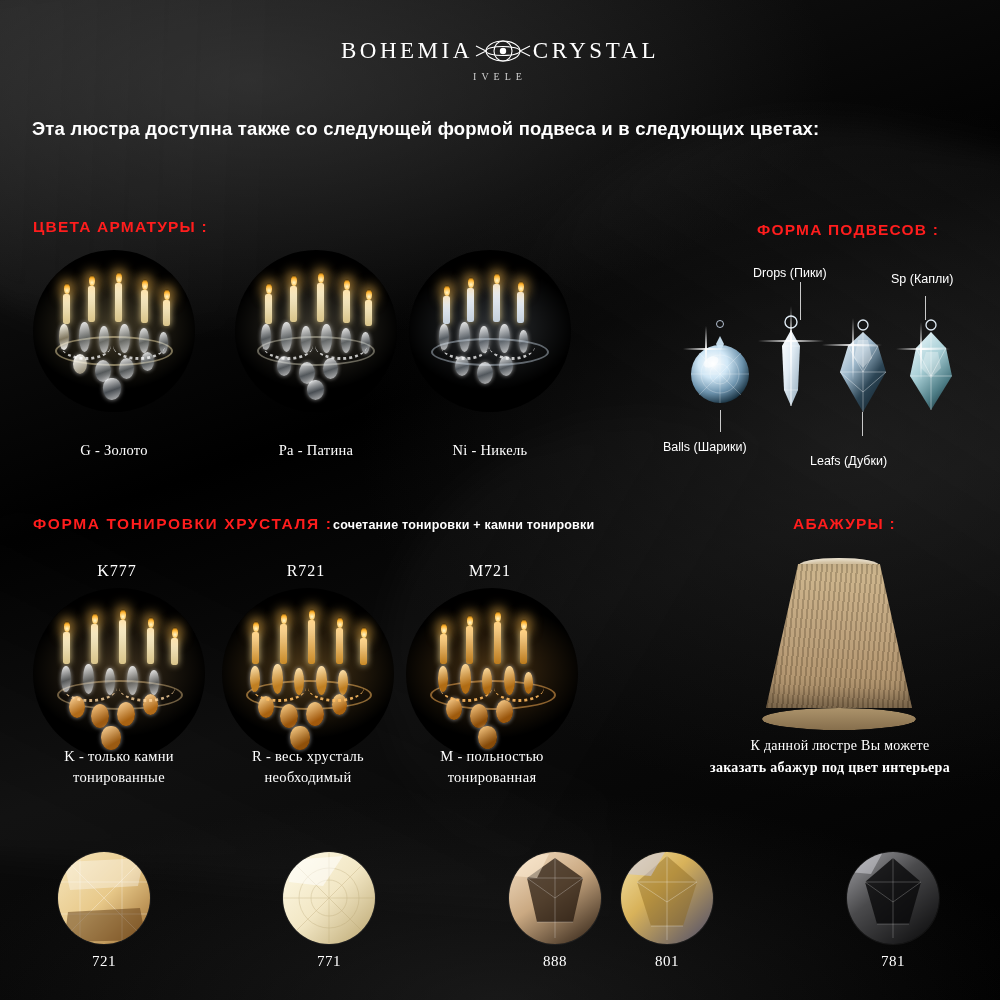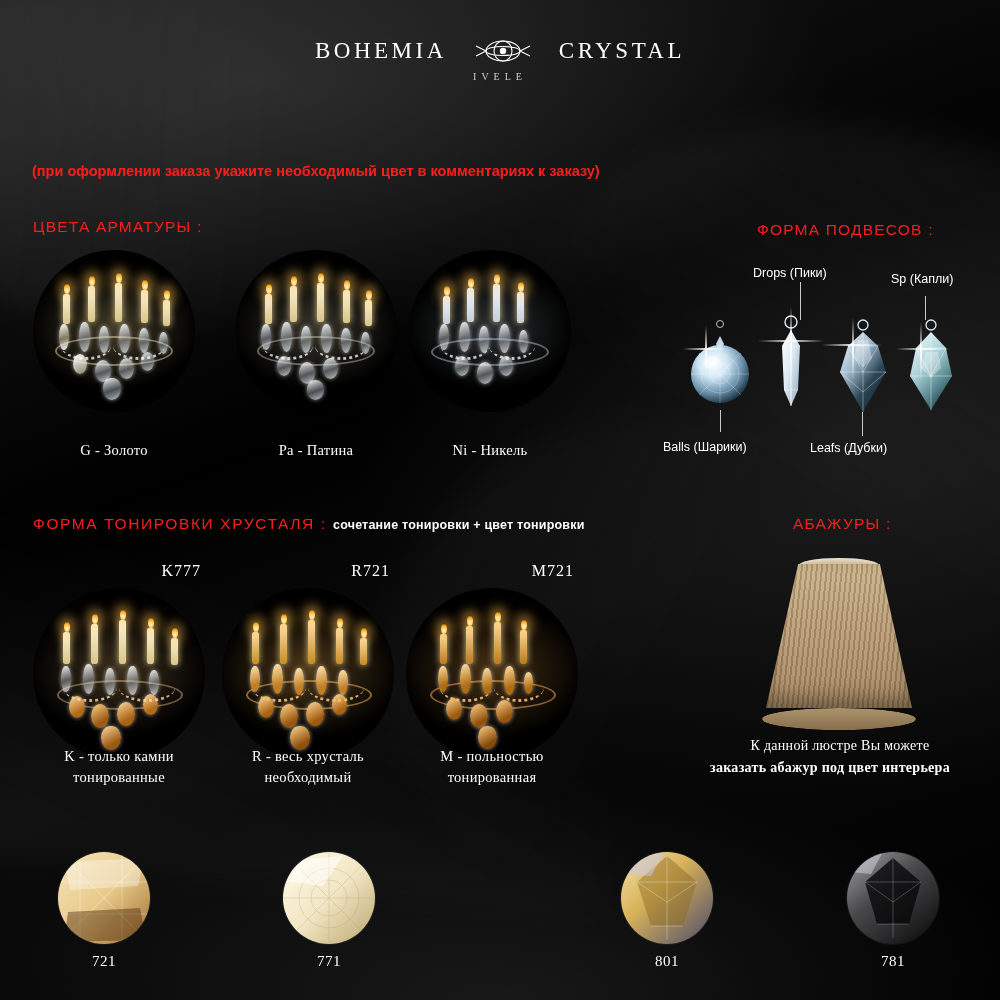--- a/index.html
+++ b/index.html
@@ -32,42 +32,42 @@
   .d3 { left: -80px; bottom: 120px; width: 700px; height: 420px; border-radius: 50% 40% 0 0; transform: rotate(6deg);
         background: linear-gradient(20deg, rgba(255,255,255,0.035), rgba(255,255,255,0) 60%); }
   .d4 { left: 380px; top: 420px; width: 520px; height: 460px; border-radius: 50%; transform: rotate(-20deg);
         background: linear-gradient(140deg, rgba(255,255,255,0.03), rgba(255,255,255,0) 55%); }
 
   
   .logo-wrap {
     position: absolute; left: 0; right: 0; top: 34px;
     display: flex; flex-direction: column; align-items: center;
   }
-  .logo-row { display: flex; align-items: center; gap: 28px; }
+  .logo-row { display: flex; align-items: center; gap: 2px; }
   .logo-text {
     color: #fff; font-family: "Liberation Serif", serif;
     font-size: 23px; letter-spacing: 3.5px;
   }
   .logo-mark { width: 56px; height: 34px; position: relative; }
   .logo-sub {
     margin-top: 3px; color: #cfcfcf; font-family: "Liberation Serif", serif;
     font-size: 10px; letter-spacing: 5px;
   }
 
   .headline {
     position: absolute; left: 32px; top: 118px; width: 930px;
     color: #fff; font-size: 18.5px; font-weight: bold; letter-spacing: 0.2px;
   }
   .subline {
     position: absolute; left: 32px; top: 163px; width: 900px;
     color: #ff1d1d; font-size: 14.5px; font-weight: bold;
   }
 
   .section-title {
-    position: absolute; color: #ff1d1d; font-weight: normal;
+    position: absolute; color: #ff1d1d; font-weight: bold;
     font-size: 15.5px; letter-spacing: 1.2px;
   }
   #t-armature { left: 33px; top: 218px; }
   #t-pendant  { left: 757px; top: 221px; }
   #t-tint     { left: 33px; top: 515px; font-size: 15.5px; letter-spacing: 1.6px; }
   #t-tint-note{ left: 333px; top: 518px; color: #ffffff; font-size: 12.5px; font-weight: bold; letter-spacing: 0.2px; }
   #t-shades   { left: 793px; top: 515px; }
 
   
   .circle {
@@ -104,21 +104,21 @@
     border-bottom: 3px dotted rgba(255,255,255,0.75);
     border-radius: 0 0 50% 50%/0 0 100% 100%;
   }
 
   .caption {
     position: absolute; text-align: center; color: #fff;
     font-size: 13.5px; letter-spacing: 0.3px;
   }
   .caption.serif { font-family: "Liberation Serif", serif; font-size: 14.5px; }
   .code-label {
-    position: absolute; text-align: right; color: #fff;
+    position: absolute; text-align: center; color: #fff;
     font-family: "Liberation Serif", serif; font-size: 16px; letter-spacing: 1px;
   }
 
   
   .pendant { position: absolute; }
   .pend-cap {
     position: absolute; left: 50%; transform: translateX(-50%);
     top: -8px; width: 8px; height: 8px; border-radius: 50%;
     border: 1px solid rgba(220,235,255,0.8);
   }
@@ -184,26 +184,26 @@
             <path d="M11 17 L1 12 M11 17 L1 22 M45 17 L55 12 M45 17 L55 22"></path>
             <circle cx="28" cy="17" r="3.2" fill="#ffffff" stroke="none"></circle>
           </g>
         </svg>
       </span>
       <span class="logo-text">CRYSTAL</span>
     </div>
     <div class="logo-sub">IVELE</div>
   </div>
 
-  <div class="subline">(при оформлении заказа укажите необходимый цвет в комментариях к заказу)</div>
+  <div class="headline">Эта люстра доступна также со следующей формой подвеса и в следующих цветах:</div>
 
   <div class="section-title" id="t-armature">ЦВЕТА АРМАТУРЫ :</div>
   <div class="section-title" id="t-pendant">ФОРМА ПОДВЕСОВ :</div>
   <div class="section-title" id="t-tint">ФОРМА  ТОНИРОВКИ  ХРУСТАЛЯ :</div>
-  <div class="section-title" id="t-tint-note">сочетание тонировки + цвет тонировки</div>
+  <div class="section-title" id="t-tint-note">сочетание тонировки + камни тонировки</div>
   <div class="section-title" id="t-shades">АБАЖУРЫ :</div>
 
   <div class="circle" style="left:33px; top:250px; width:162px; height:162px;">
     <div class="chand">
       <div class="glowbg" style="background:radial-gradient(ellipse 75% 55% at 50% 48%, rgba(255,225,150,0.26), rgba(0,0,0,0) 70%)"></div>
       <div class="ring" style="left:22px; top:86px; width:118px; height:30px; border-color:rgba(255,235,180,0.45)"></div>
       <div class="candle" style="left:30px; top:44px; height:30px;"></div>
       <div class="flame" style="left:30.5px; top:33px;"></div>
       <div class="candle" style="left:55px; top:36px; height:36px;"></div>
       <div class="flame" style="left:55.5px; top:25px;"></div>
@@ -287,21 +287,21 @@
   <div class="caption serif" style="left:409px; top:442px; width:162px;">Ni - Никель</div>
 
   <div class="leader" style="left:800px; top:282px; width:1px; height:38px;"></div>
   <div class="leader" style="left:925px; top:296px; width:1px; height:24px;"></div>
   <div class="leader" style="left:720px; top:410px; width:1px; height:22px;"></div>
   <div class="leader" style="left:862px; top:412px; width:1px; height:24px;"></div>
 
   <div class="pend-label" style="left:753px; top:266px;">Drops (Пики)</div>
   <div class="pend-label" style="left:891px; top:272px;">Sp (Капли)</div>
   <div class="pend-label" style="left:663px; top:440px;">Balls (Шарики)</div>
-  <div class="pend-label" style="left:810px; top:441px;">Leafs (Дубки)</div>
+  <div class="pend-label" style="left:810px; top:454px;">Leafs (Дубки)</div>
 
   <div class="pendant" style="left:687px; top:318px; width:66px; height:92px;">
     <div class="pend-cap" style="top:2px;"></div>
     <svg viewBox="0 0 66 92" width="66" height="92">
       <defs>
         <radialGradient id="ballg" cx="38%" cy="32%" r="72%">
           <stop offset="0%" stop-color="#ffffff"></stop>
           <stop offset="35%" stop-color="#cfe6f5"></stop>
           <stop offset="70%" stop-color="#6d93ad"></stop>
           <stop offset="100%" stop-color="#17303f"></stop>
@@ -525,20 +525,40 @@
               <circle cx="46" cy="46" r="18"></circle>
             <path d="M0 46 H92 M46 0 V92 M14 14 L78 78 M78 14 L14 78"></path>
           </g>
           <path d="M8 8 L60 4 L40 34 L6 30 Z" fill="rgba(255,255,255,.55)"></path>
         </svg>
       </div>
       <div class="name">771</div>
     </div>
 
 
+    <div class="swatch" style="left:509px;">
+      <div class="gem">
+        <svg viewBox="0 0 92 92" width="92" height="92">
+          <defs>
+            <linearGradient id="g888" x1="0.15" y1="0" x2="0.85" y2="1">
+              <stop offset="0%" stop-color="#efd9bd"></stop>
+                <stop offset="45%" stop-color="#caa982"></stop>
+                <stop offset="100%" stop-color="#3a2a1c"></stop>
+            </linearGradient>
+          </defs>
+          <rect width="92" height="92" fill="url(#g888)"></rect>
+          <path d="M46 6 L74 26 L64 70 L28 70 L18 26 Z" fill="rgba(35,22,12,.72)"></path>
+          <g opacity="0.5" stroke="rgba(255,255,255,.5)" fill="none" stroke-width="1">
+            <path d="M46 6 V86 M18 26 L74 26 M28 70 L64 70 M18 26 L46 46 L74 26"></path>
+          </g>
+          <path d="M6 4 L40 2 L28 26 L4 24 Z" fill="rgba(255,240,215,.5)"></path>
+        </svg>
+      </div>
+      <div class="name">888</div>
+    </div>
 
     <div class="swatch" style="left:621px;">
       <div class="gem">
         <svg viewBox="0 0 92 92" width="92" height="92">
           <defs>
             <linearGradient id="g801" x1="0" y1="0" x2="1" y2="1">
               <stop offset="0%" stop-color="#f3e2a8"></stop>
                 <stop offset="40%" stop-color="#d8b25a"></stop>
                 <stop offset="100%" stop-color="#4a4a6a"></stop>
             </linearGradient>

